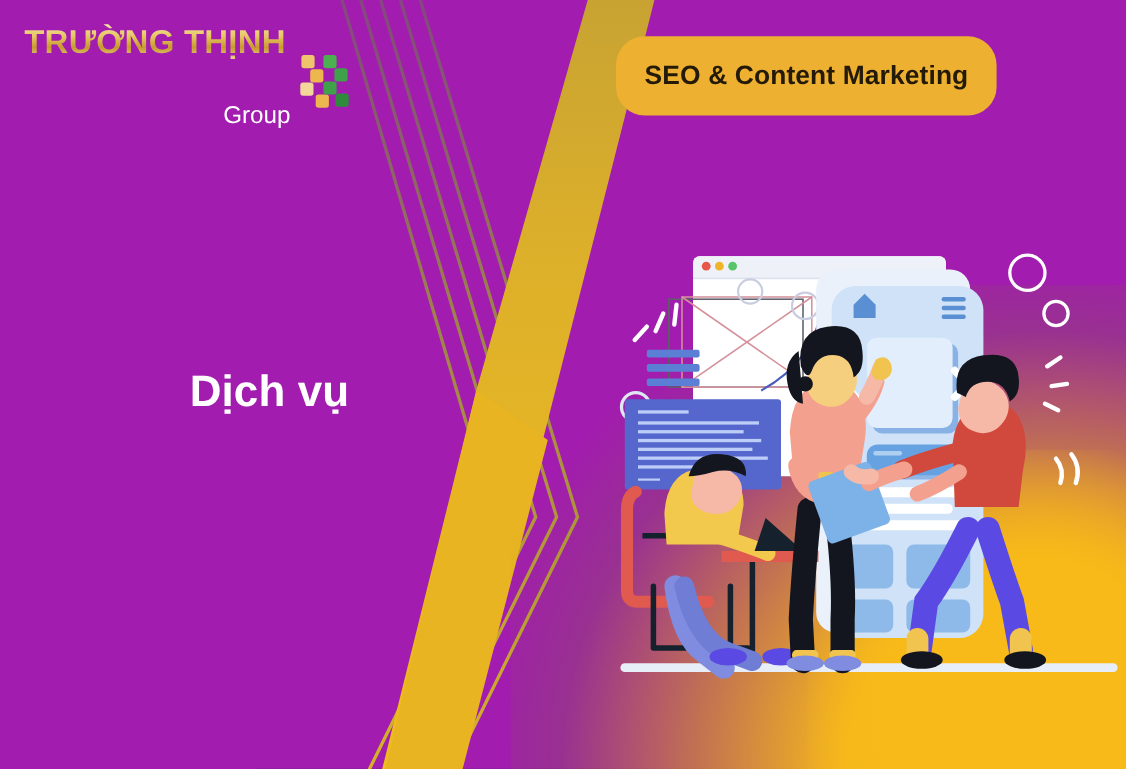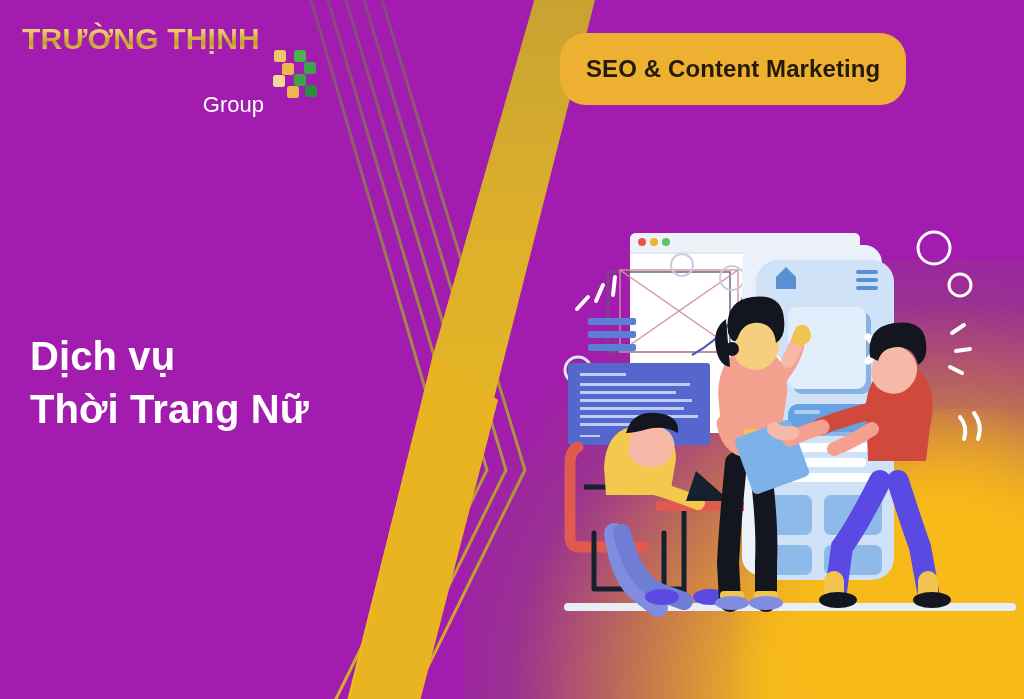--- a/index.html
+++ b/index.html
@@ -48,20 +48,21 @@
     padding:12px 26px;border-radius:26px;background:#edb030;
     color:#241a08;font-size:24px;font-weight:bold;white-space:nowrap;
     letter-spacing:.1px;
   }
 
   
   .headline{
     position:absolute;left:30px;top:330px;width:430px;
     color:#ffffff;font-size:40px;font-weight:bold;line-height:53px;
     letter-spacing:.1px;
+    text-align:center;
   }
   .headline div{white-space:nowrap;}
 
   
   .illus{position:absolute;left:560px;top:215px;width:464px;height:420px;}
 </style>
 </head>
 <body>
 
 <div class="banner">
@@ -278,16 +279,15 @@
       <rect x="32" y="14" width="12" height="12" rx="2.5" fill="#3fa14a"></rect>
       <rect x="22" y="26" width="12" height="12" rx="2.5" fill="#3fa14a"></rect>
       <rect x="33" y="37" width="12" height="12" rx="2.5" fill="#2e8b3c"></rect>
     </svg>
   </div>
 
   <div class="badge">SEO &amp; Content Marketing</div>
 
   <div class="headline">
     <div>Dịch vụ</div>
-    <div>Thời Trang Nữ</div>
   </div>
 
 </div>
 
 </body></html>

